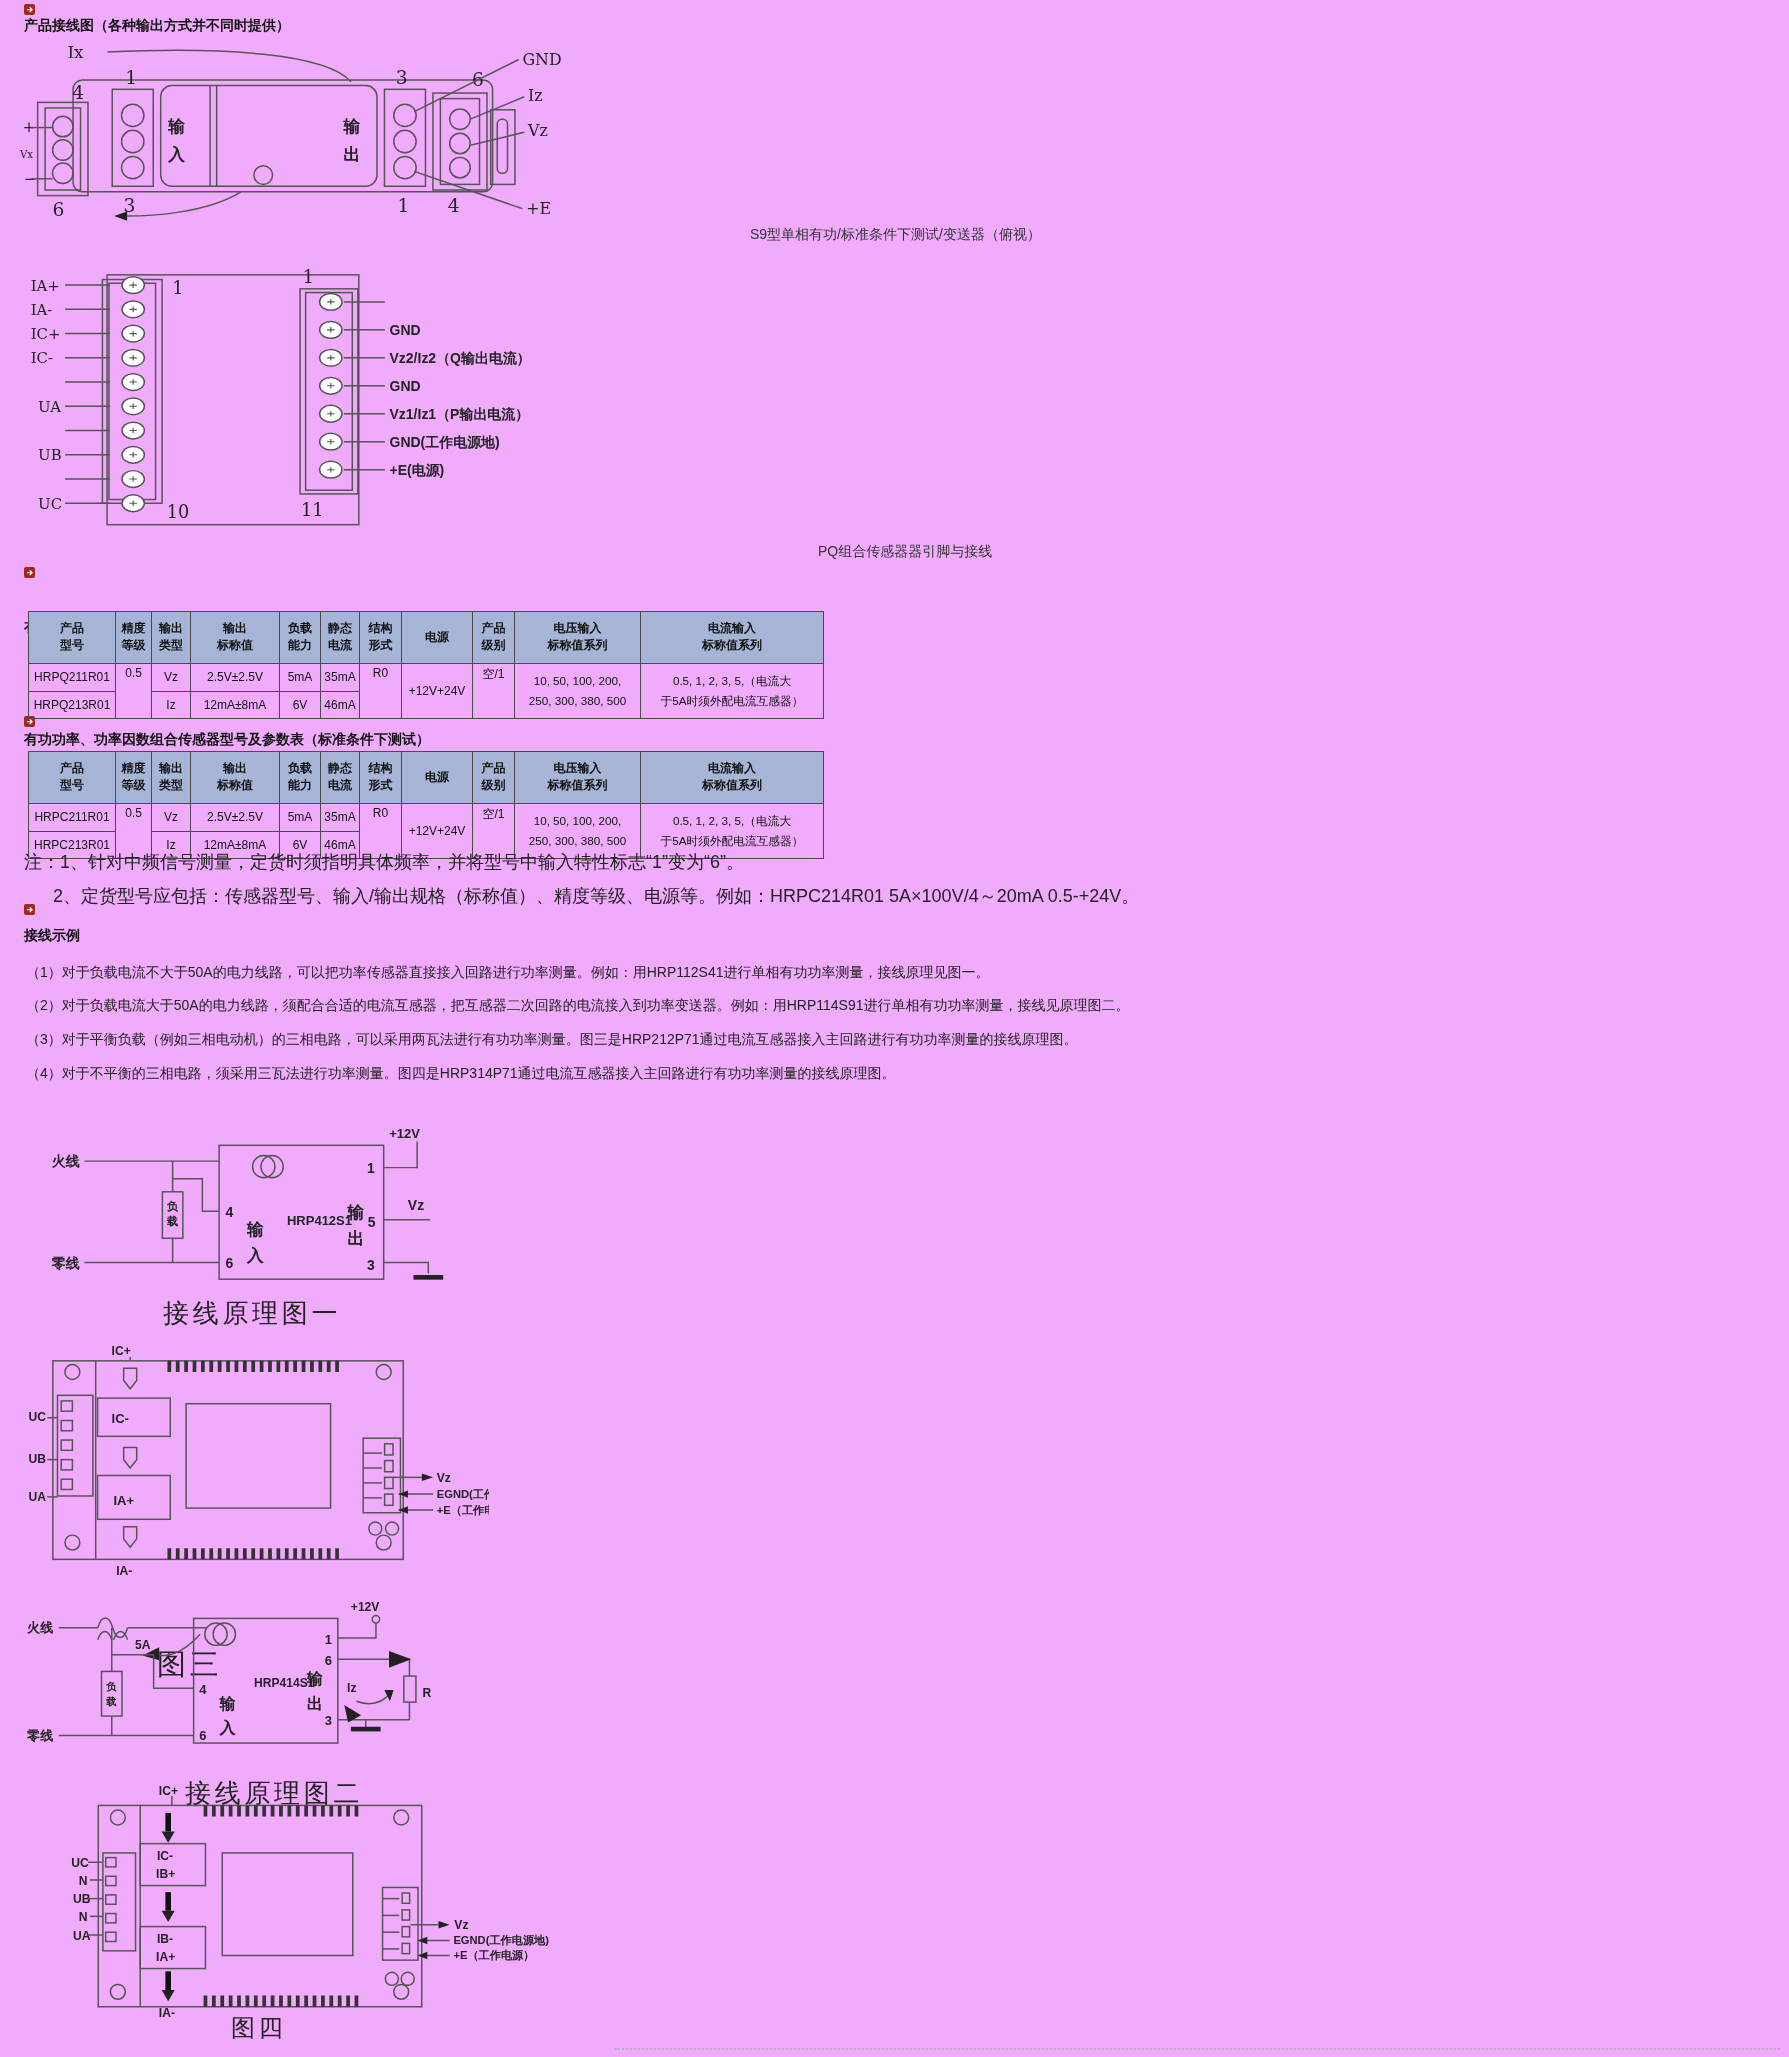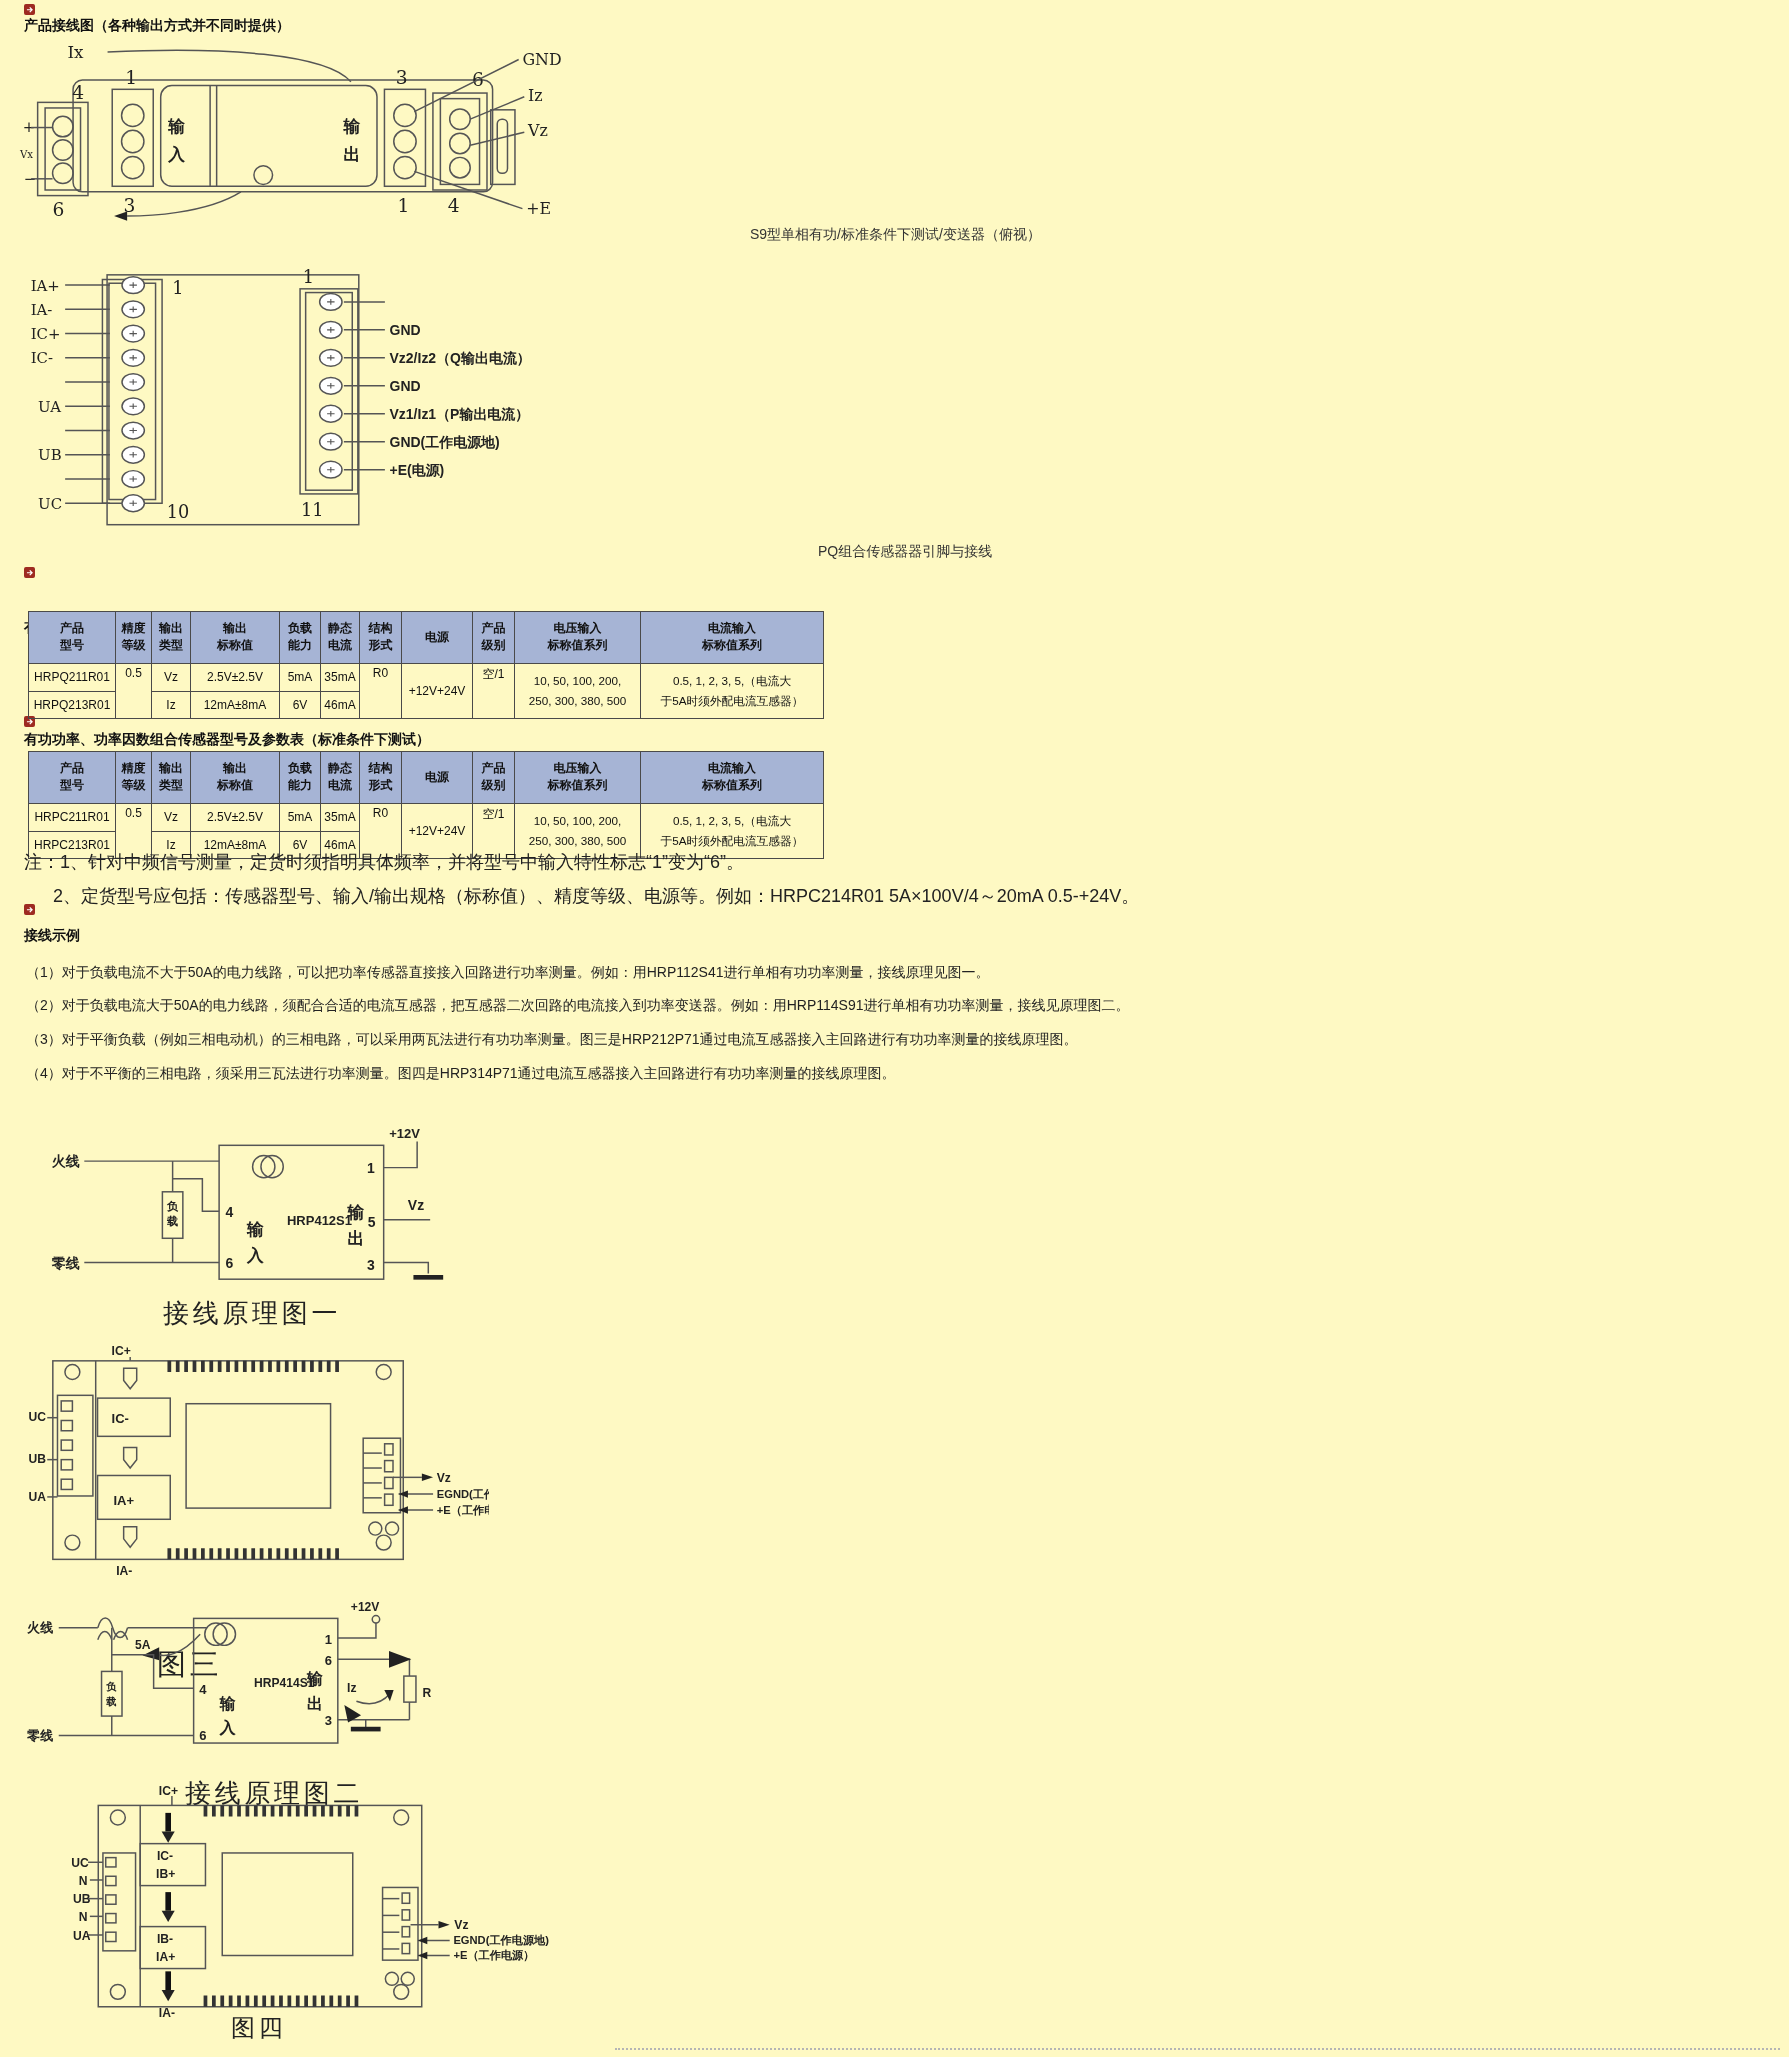--- a/index.html
+++ b/index.html
@@ -1,16 +1,16 @@
 <!DOCTYPE html>
 <html style="font-size:15px"><head>
 <meta charset="utf-8">
 <style>
   html,body{margin:0;padding:0;background:#fff;}
-  #page{position:relative;width:1790px;height:2057px;background:#fef9c3;overflow:hidden;
+  #page{position:relative;width:1790px;height:2057px;background:#f0abfc;overflow:hidden;
         font-family:"Liberation Sans",sans-serif;color:#222;}
   .abs{position:absolute;}
   .h1{font-size:14px;font-weight:bold;color:#111;}
   .cap{font-size:14px;color:#333;}
   .body-txt{font-size:14px;color:#222;}
   .note{font-size:18px;color:#222;}
   .fig-cap{font-size:26px;color:#222;letter-spacing:3.7px;font-weight:400;}
   .red-ico{width:11.2px;height:11.2px;background:#9e2b21;border-radius:1.9px;display:flex;align-items:center;justify-content:center;}
   .red-ico svg{display:block;}
   table.ptable{border-collapse:collapse;table-layout:fixed;font-size:12px;color:#111;}

